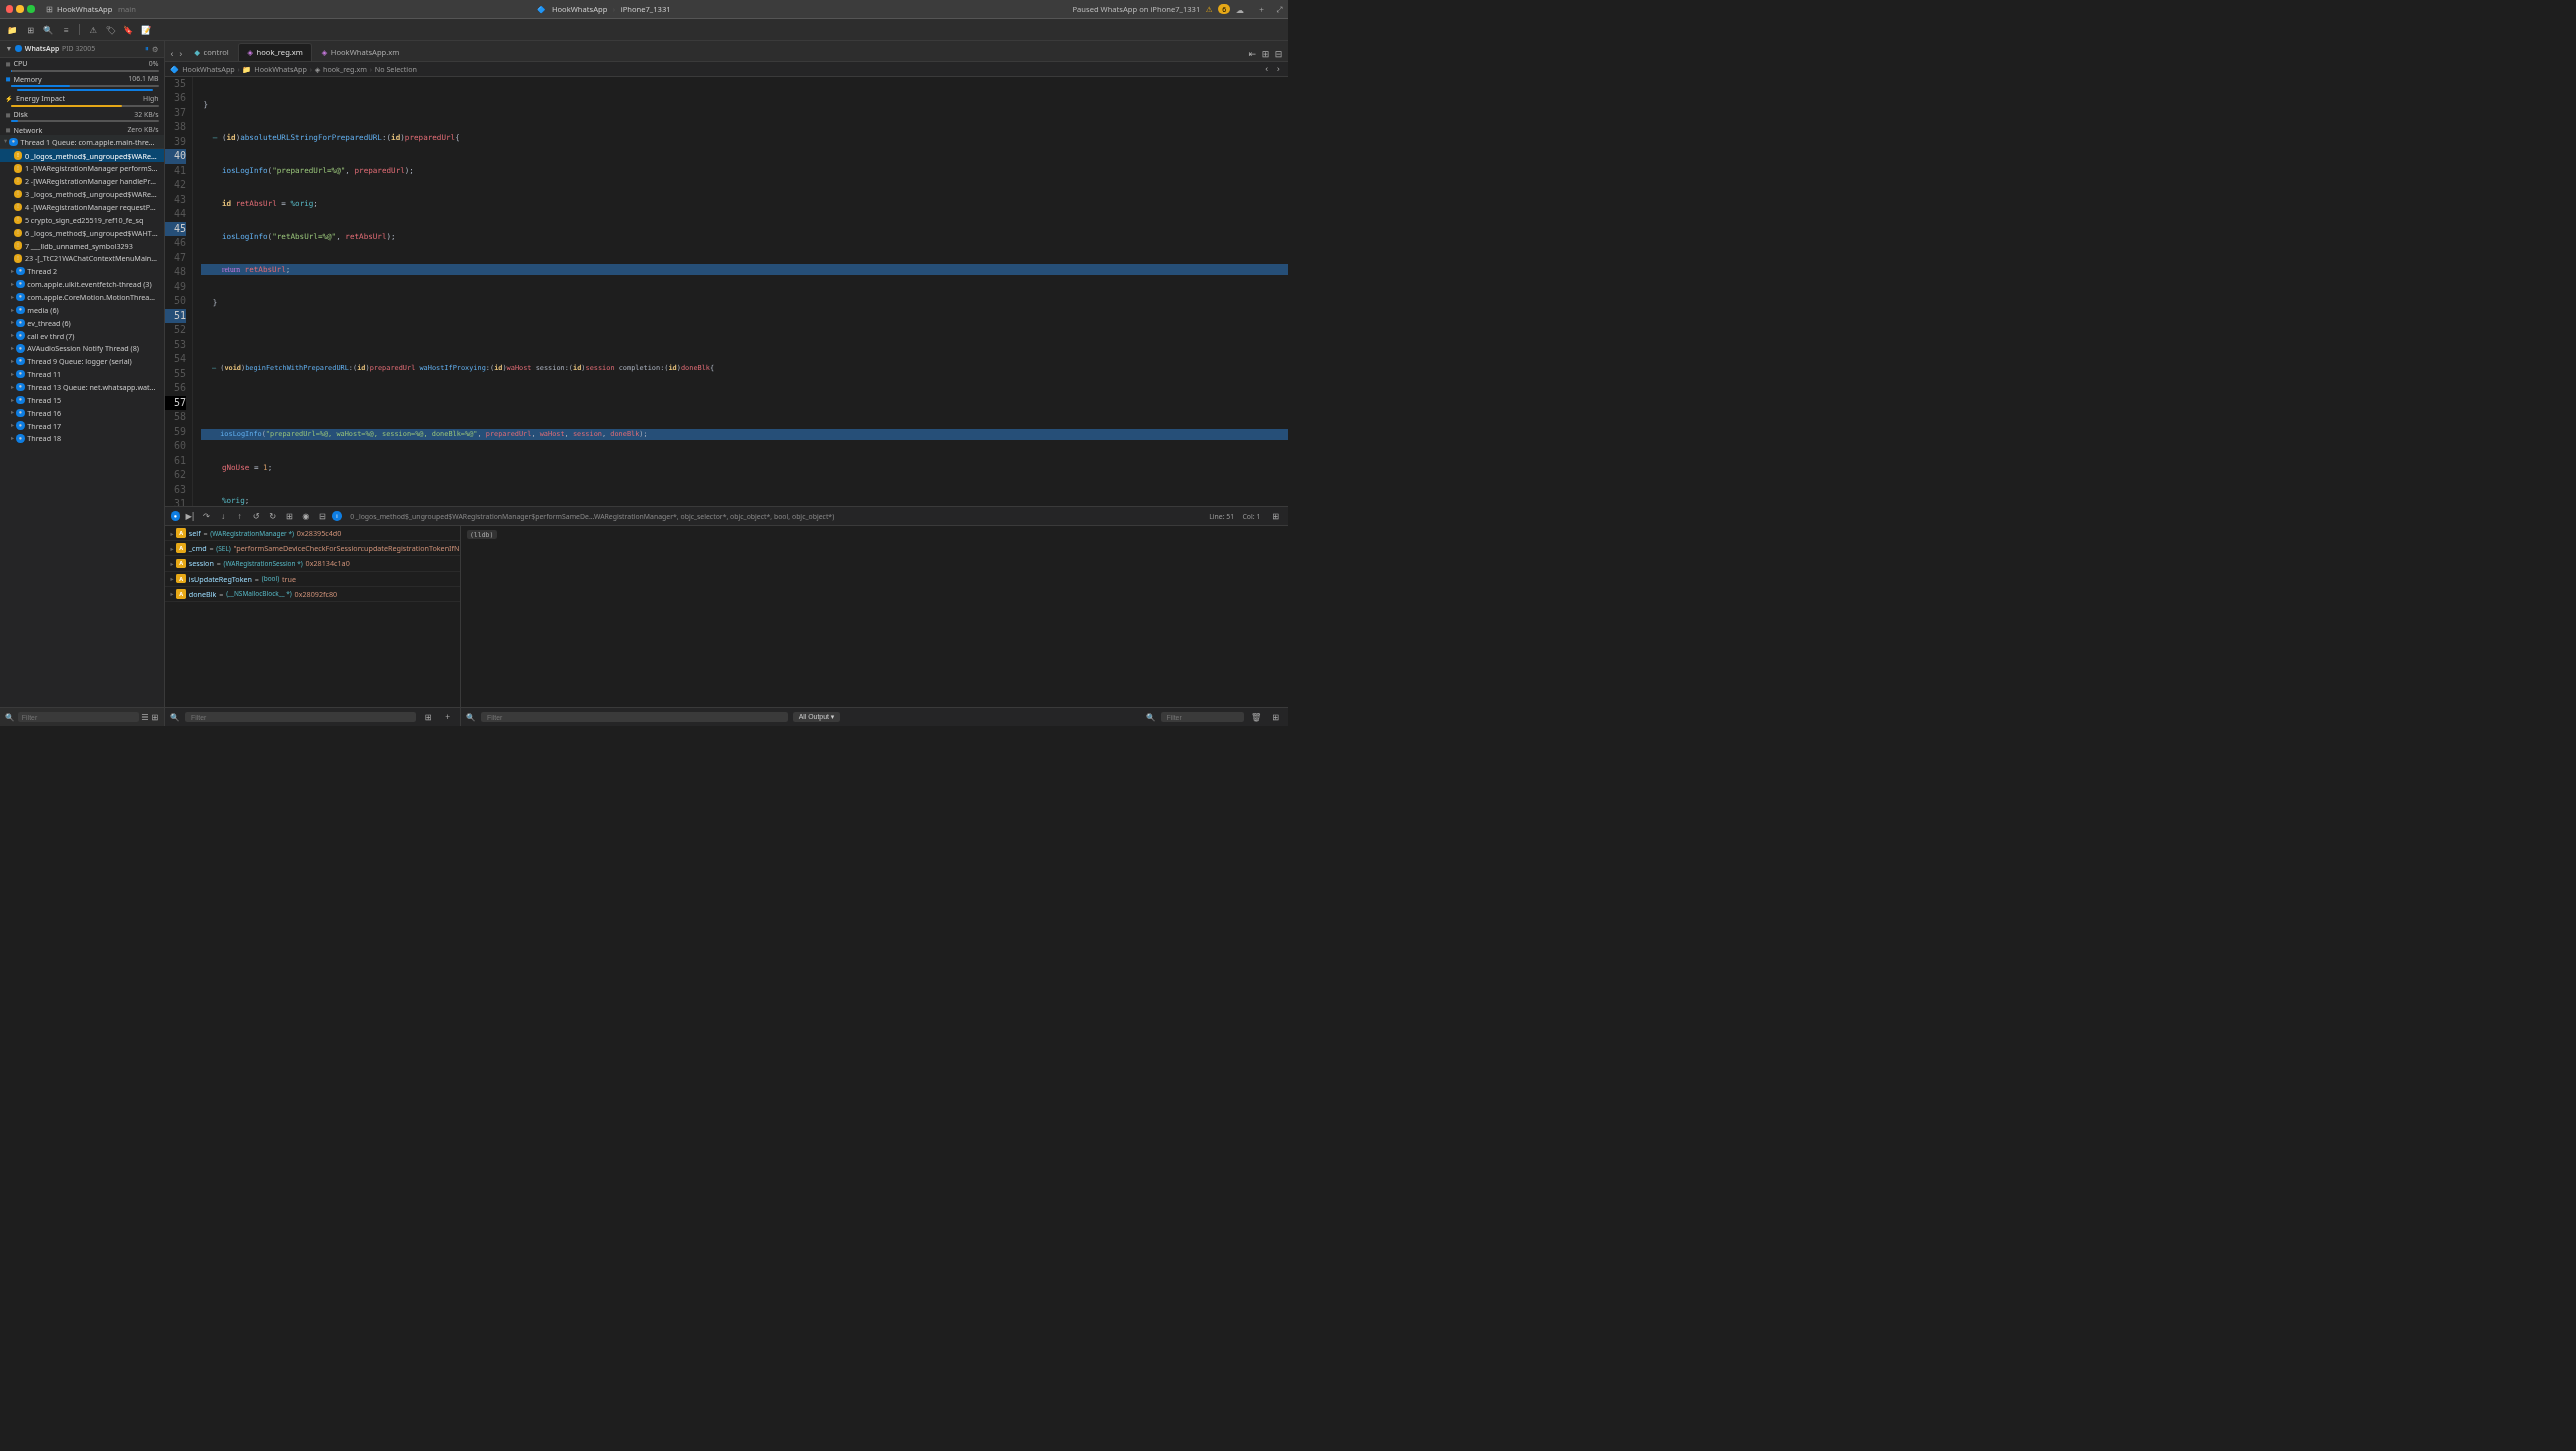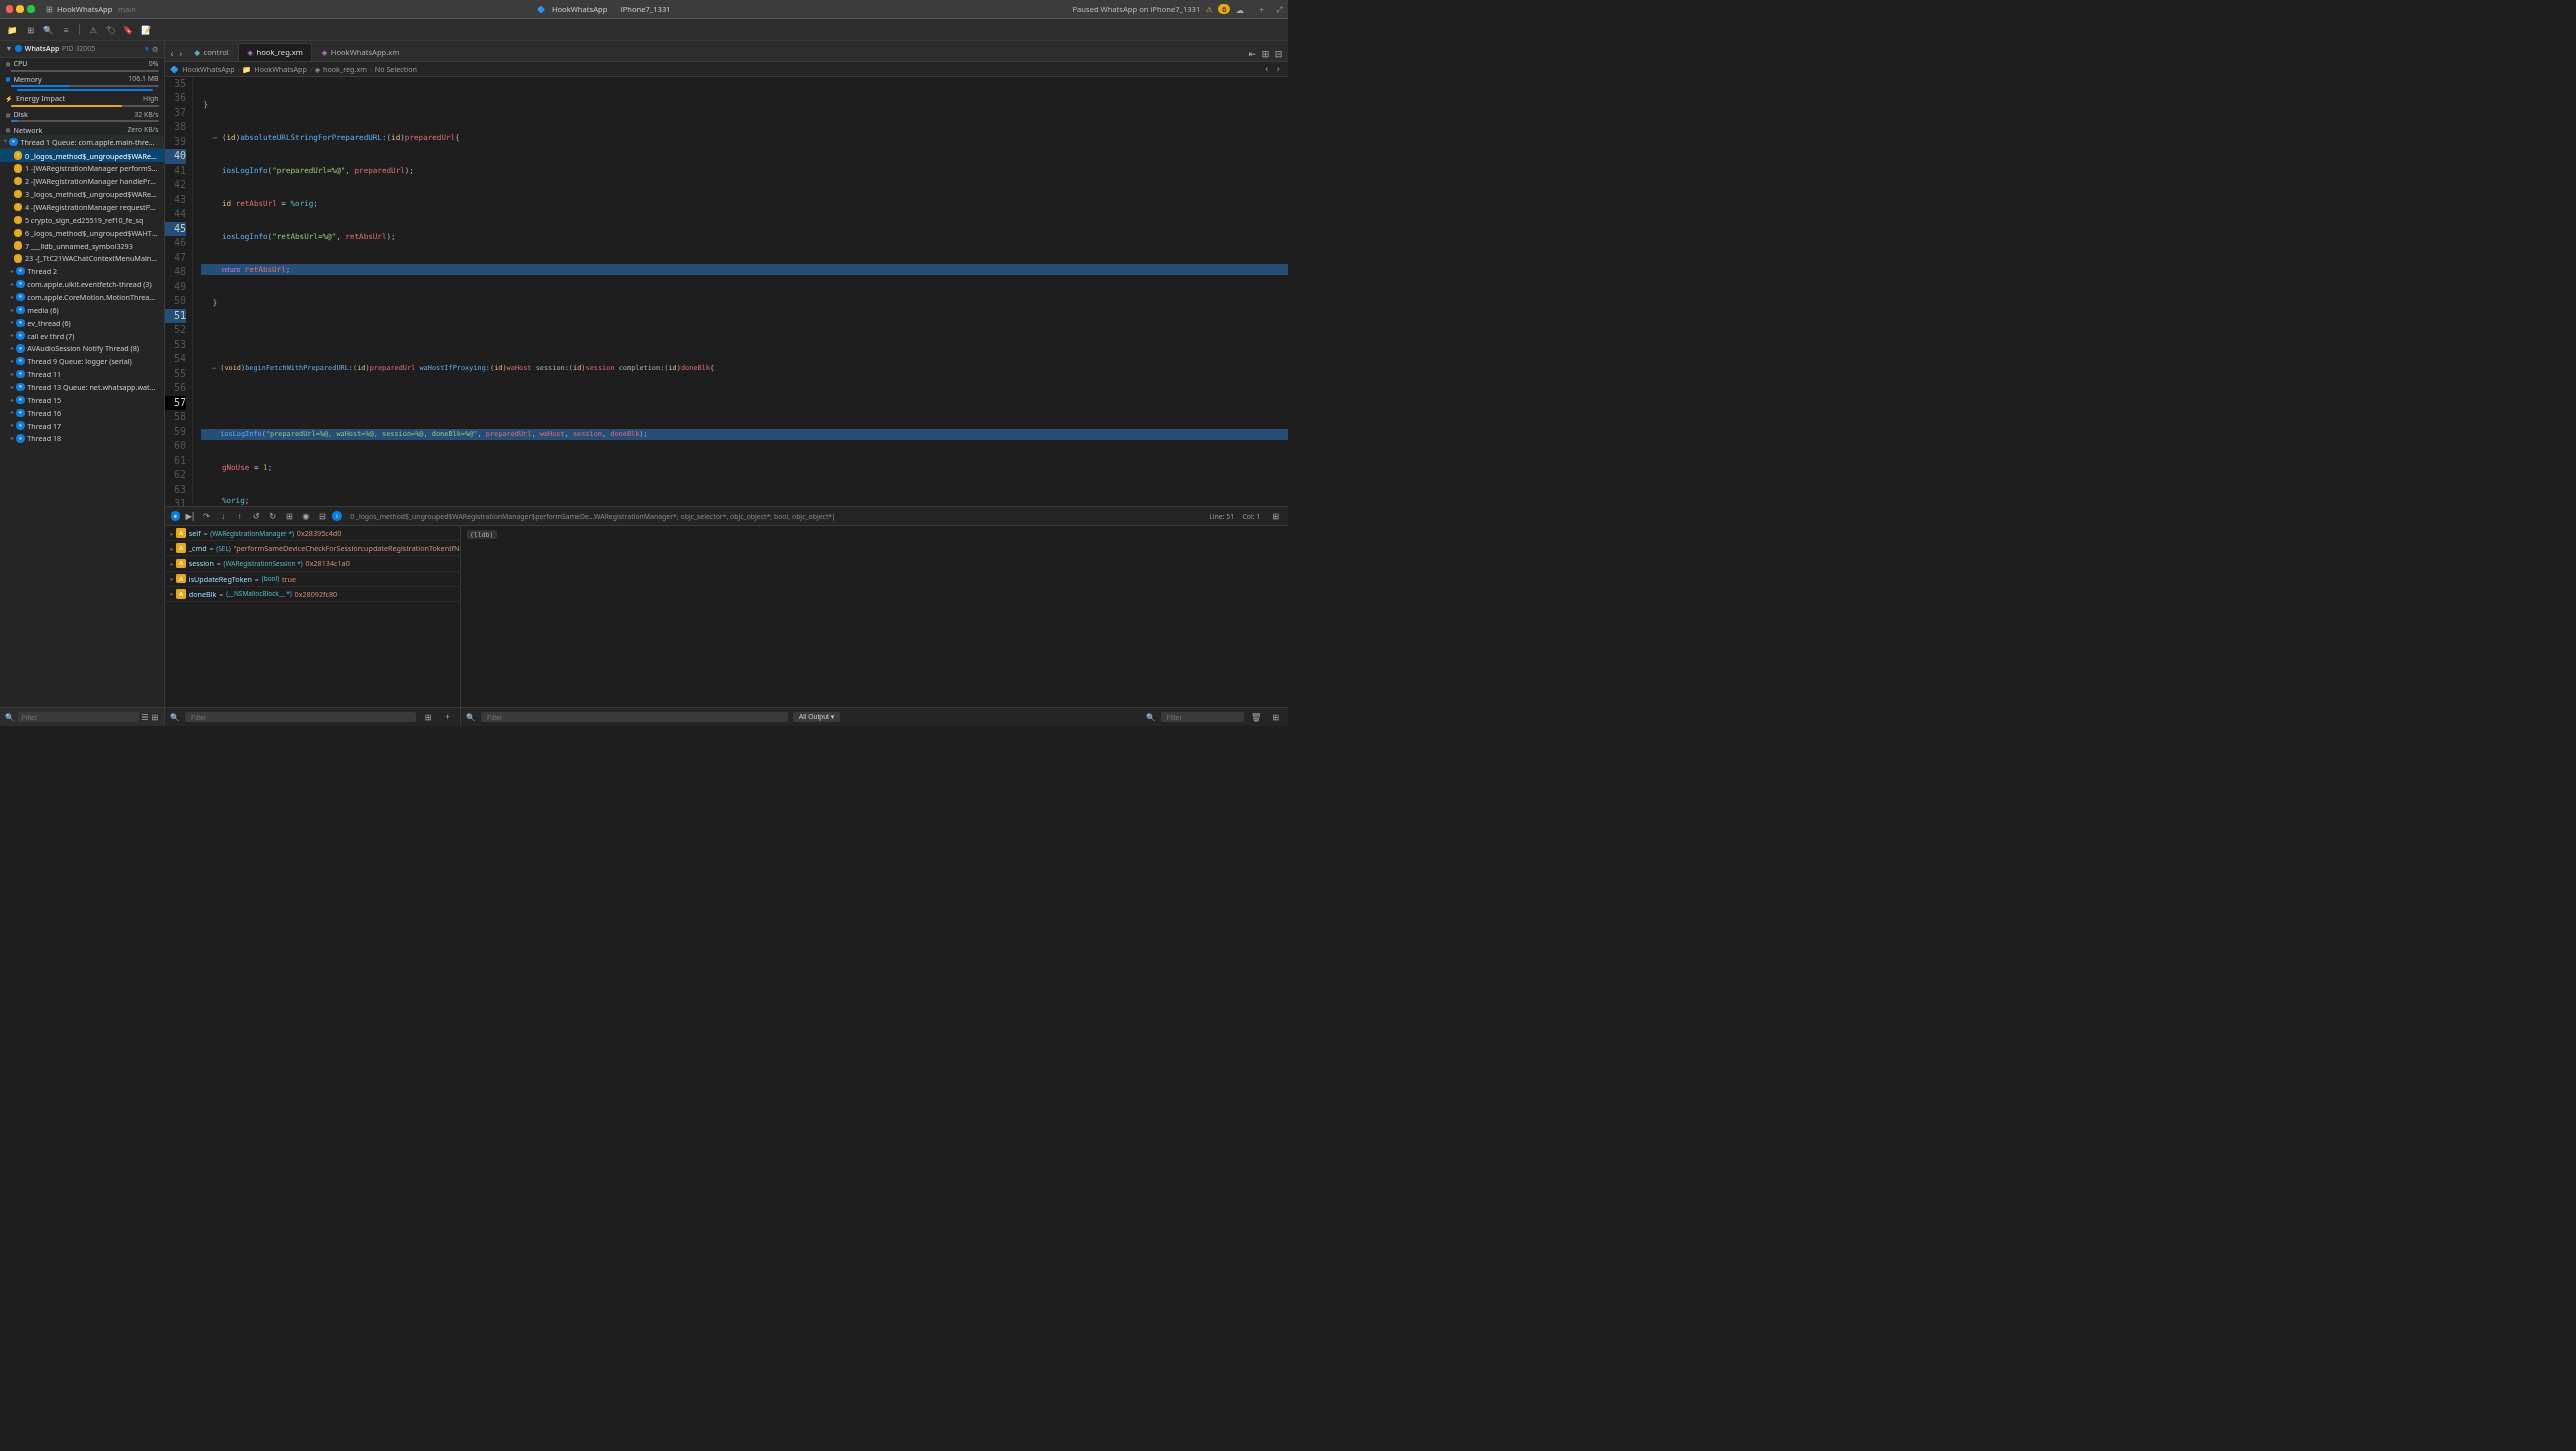--- a/index.html
+++ b/index.html
@@ -204,21 +204,21 @@
     .code-line.highlighted { background: #264f78; }
     .line-num {
       font-size: 10px; line-height: 1.45; color: #555; min-height: 11px;
     }
 
     
     .kw { color: #c678dd; font-family: Liberation Serif, serif; }
     .fn { color: #61afef; }
     .str { color: #98c379; }
     .num { color: #d19a66; }
-    .type { color: #e5c07b; }
+    .type { color: #e5c07b; font-weight: bold; }
     .op { color: #56b6c2; }
     .plain { color: #abb2bf; }
     .var { color: #e06c75; }
 
     
     .bottom-area {
       height: 220px;
       border-top: 1.4px solid #3a3a3a;
       display: flex;
       flex-direction: column;

